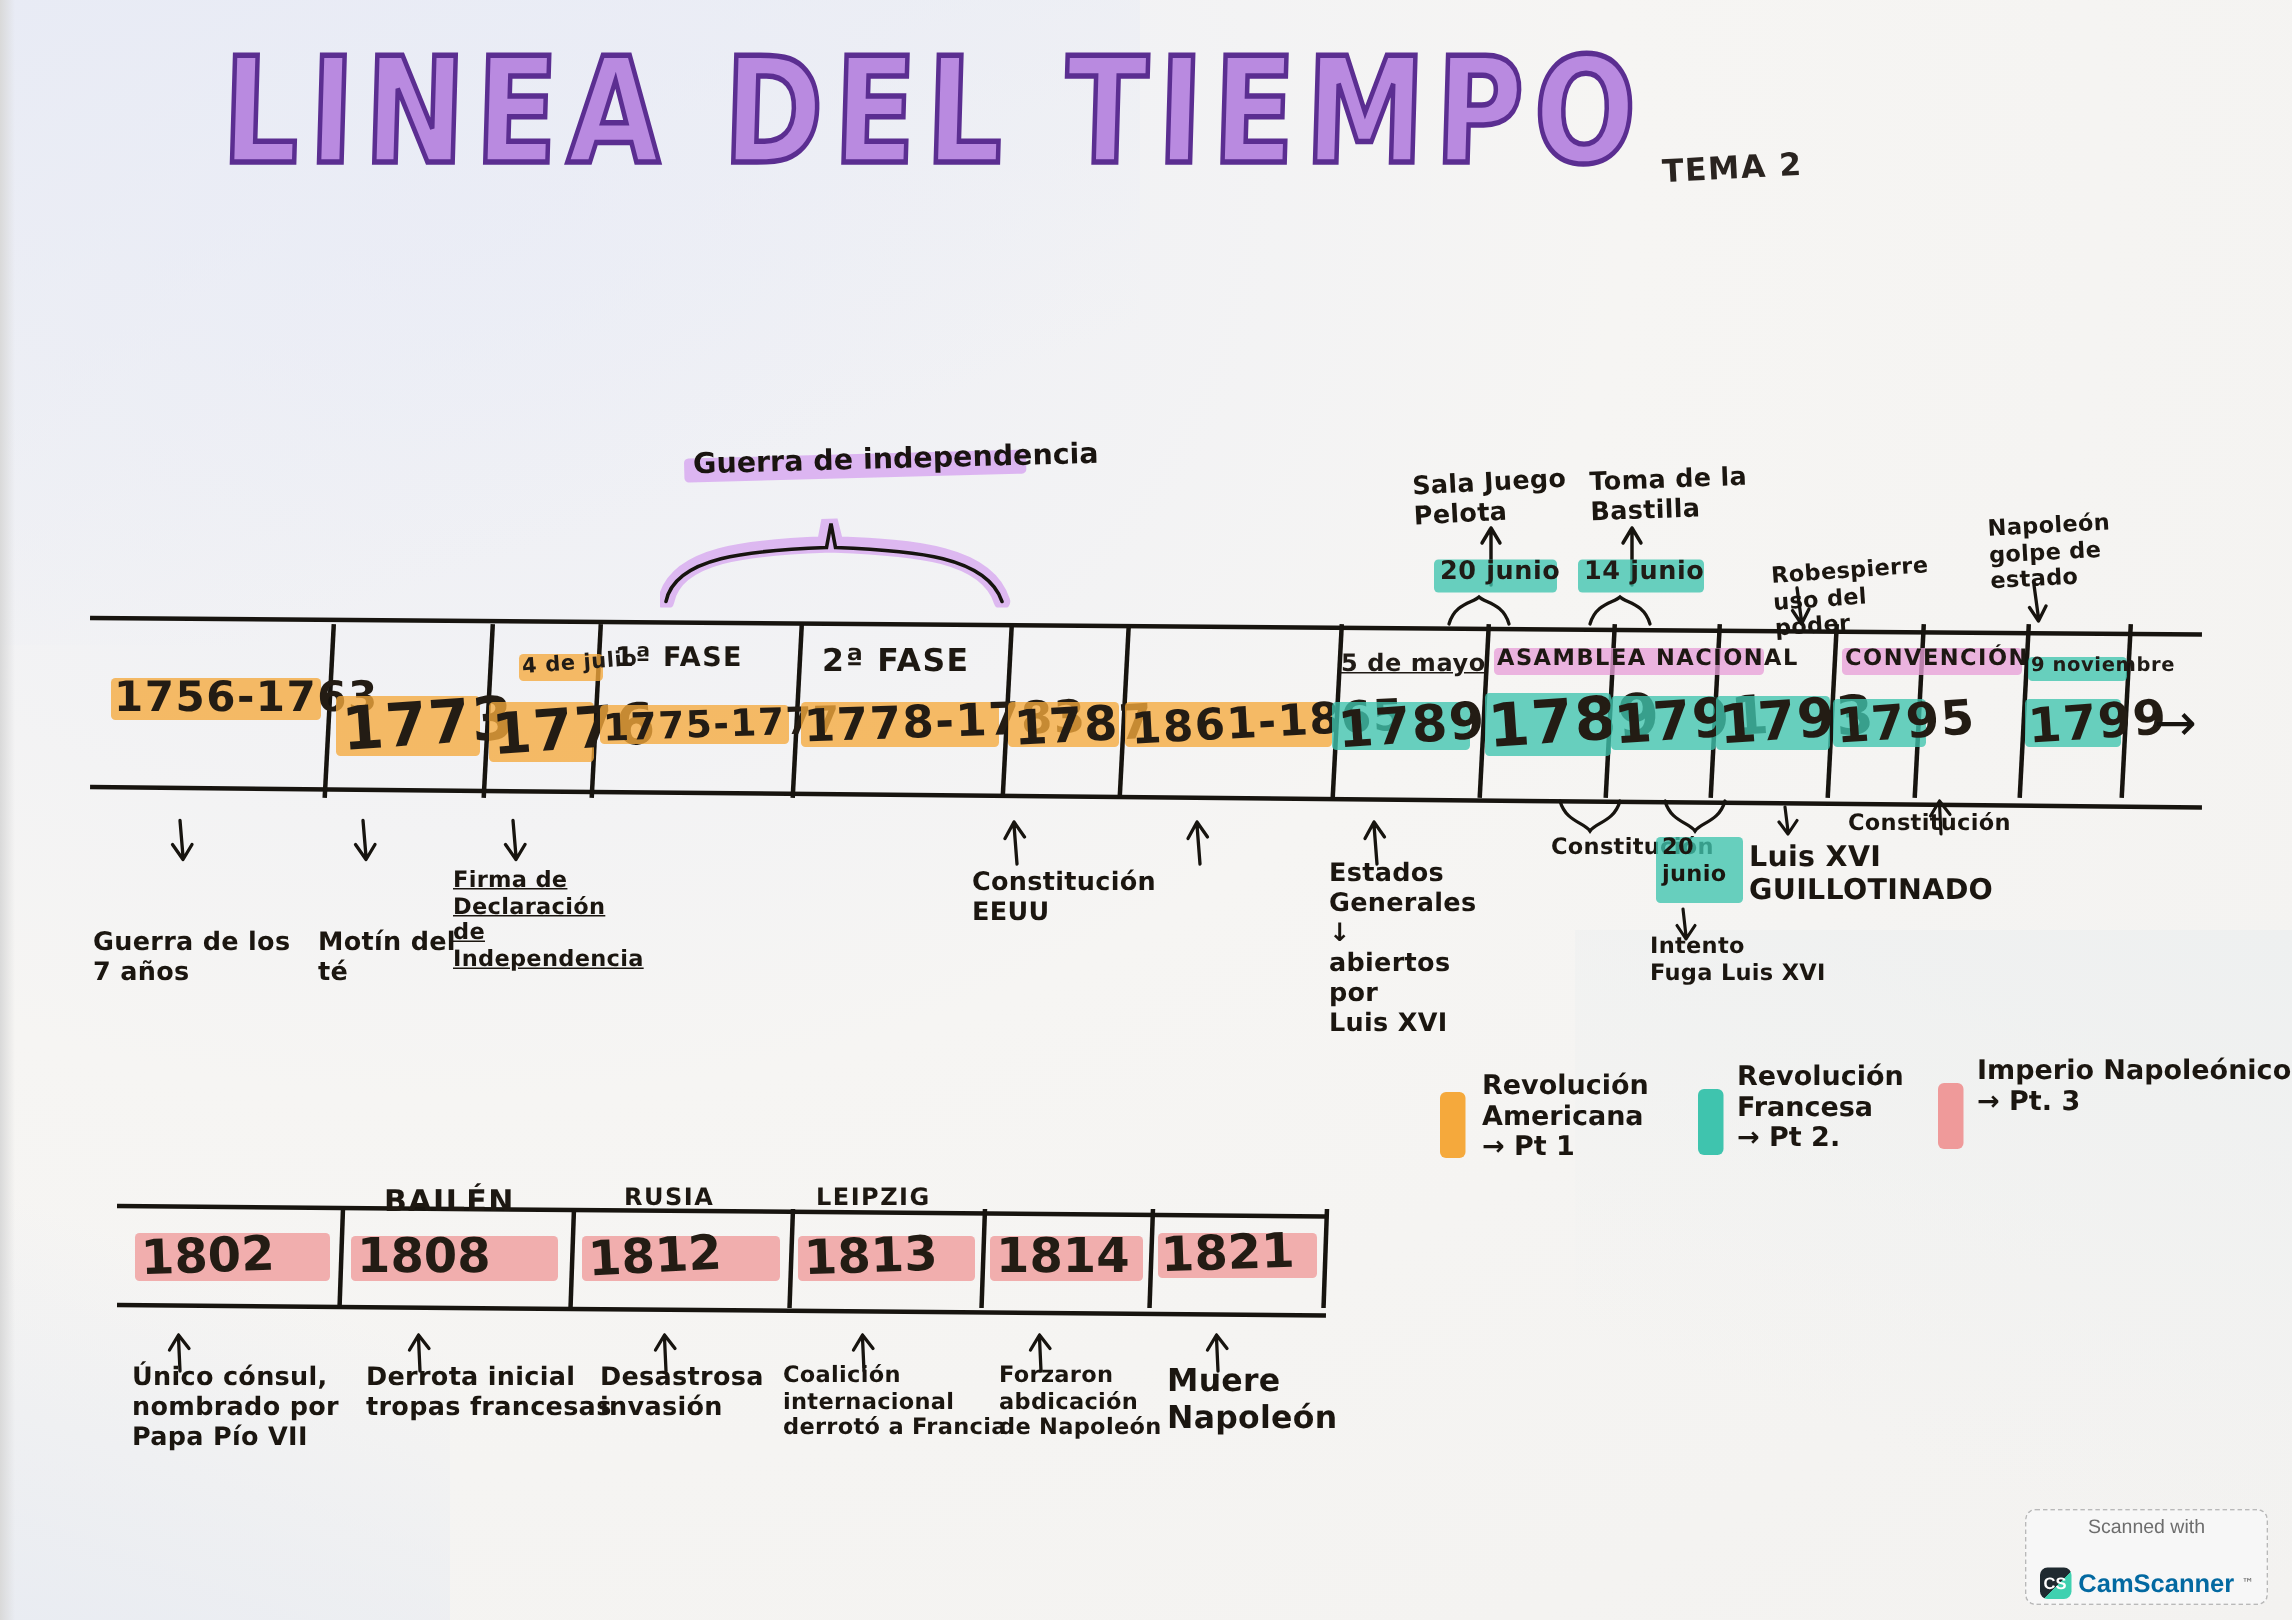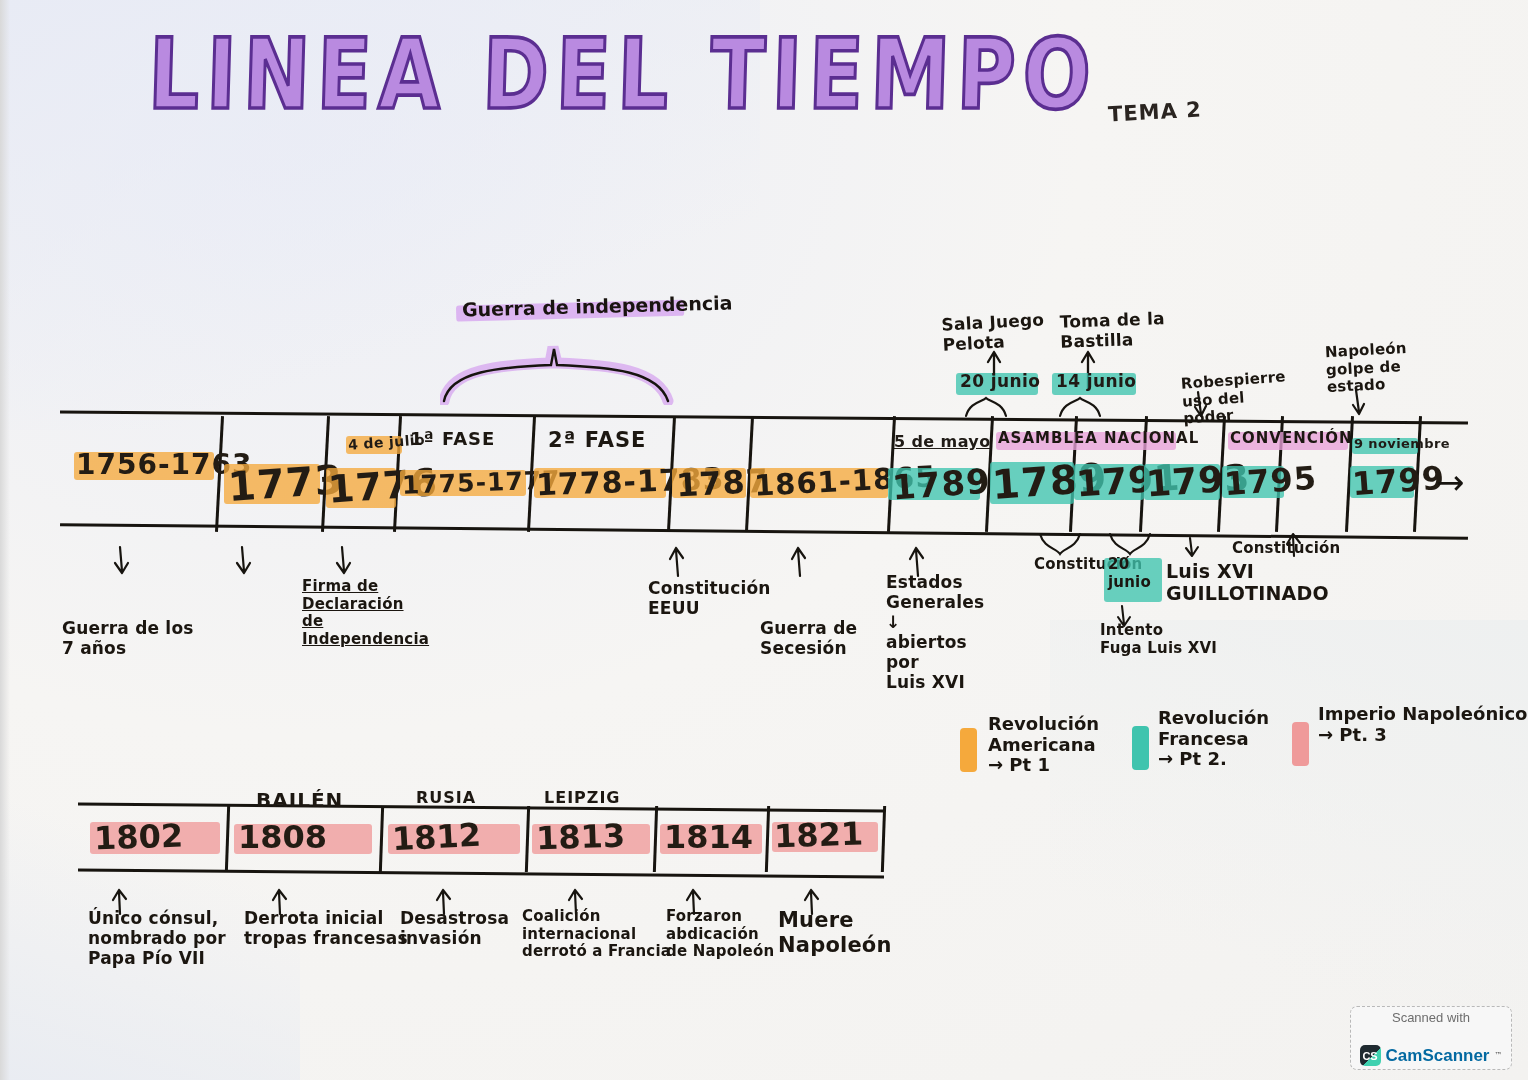--- a/index.html
+++ b/index.html
@@ -277,43 +277,43 @@
   </svg>
   <div class="note" style="left:62px;top:578px;">
     <span class="hl purple" style="left:-3px;top:3px;width:152px;height:46px;z-index:-1;"></span>
     <span>Guerra de los
 7 años</span>
   </div>
 
   <svg style="position:absolute;left:230px;top:545px;" width="30" height="40">
     <path d="M12,2 L14,26 M14,28 L7,18 M14,28 L20,18" stroke="#17140f" stroke-width="2.2" fill="none" stroke-linecap="round"></path>
   </svg>
+  <div class="note" style="left:212px;top:578px;">
+    <span class="hl purple" style="left:-3px;top:3px;width:82px;height:46px;z-index:-1;"></span>
+    <span>Motín del
+té</span>
+  </div>
 
   <svg style="position:absolute;left:330px;top:545px;" width="30" height="40">
     <path d="M12,2 L14,26 M14,28 L7,18 M14,28 L20,18" stroke="#17140f" stroke-width="2.2" fill="none" stroke-linecap="round"></path>
   </svg>
   <div class="note sm" style="left:302px;top:578px;text-decoration:underline;">Firma de
 Declaración
 de
 Independencia</div>
 
   <svg style="position:absolute;left:664px;top:540px;" width="30" height="40">
     <path d="M14,36 L12,10 M12,8 L6,19 M12,8 L19,18" stroke="#17140f" stroke-width="2.2" fill="none" stroke-linecap="round"></path>
   </svg>
   <div class="note" style="left:648px;top:578px;">Constitución
 EEUU</div>
 
   <svg style="position:absolute;left:786px;top:540px;" width="30" height="40">
     <path d="M14,36 L12,10 M12,8 L6,19 M12,8 L19,18" stroke="#17140f" stroke-width="2.2" fill="none" stroke-linecap="round"></path>
   </svg>
-  <div class="note" style="left:760px;top:578px;">
-    <span class="hl pink" style="left:-3px;top:2px;width:106px;height:46px;z-index:-1;"></span>
-    <span>Guerra de
-Secesión</span>
-  </div>
 
   <svg style="position:absolute;left:904px;top:540px;" width="30" height="40">
     <path d="M14,36 L12,10 M12,8 L6,19 M12,8 L19,18" stroke="#17140f" stroke-width="2.2" fill="none" stroke-linecap="round"></path>
   </svg>
   <div class="note" style="left:886px;top:572px;">Estados
 Generales
 ↓
 abiertos
 por
 Luis XVI</div>

